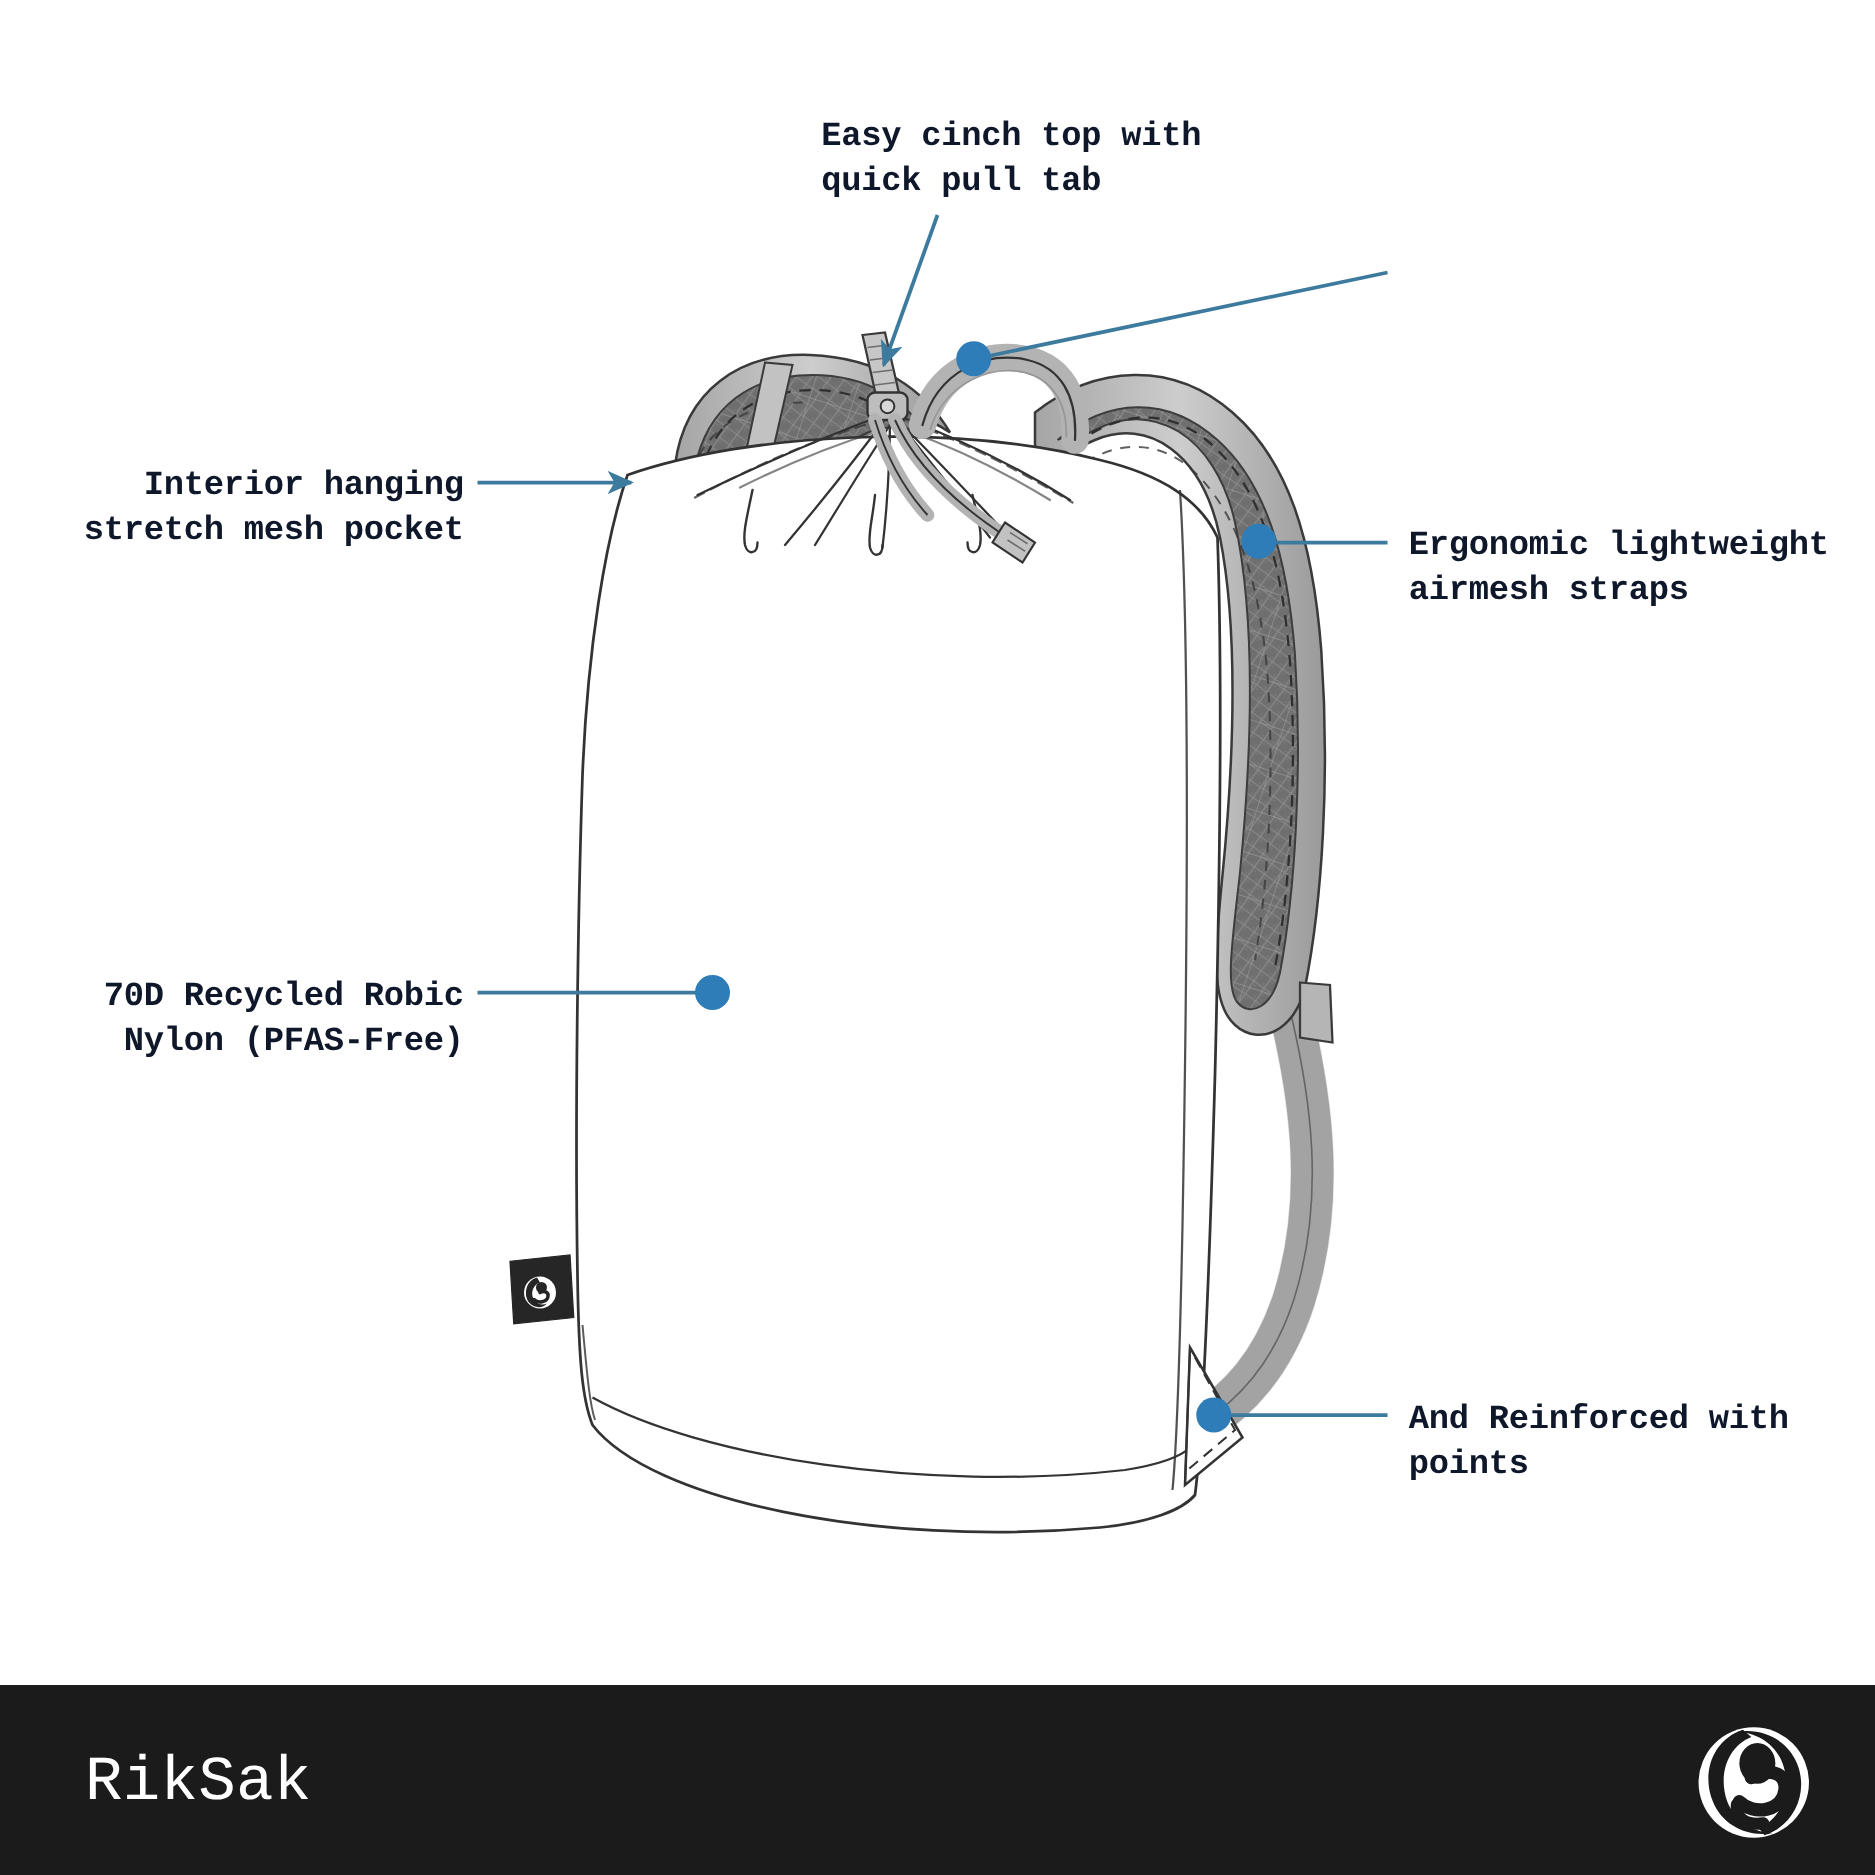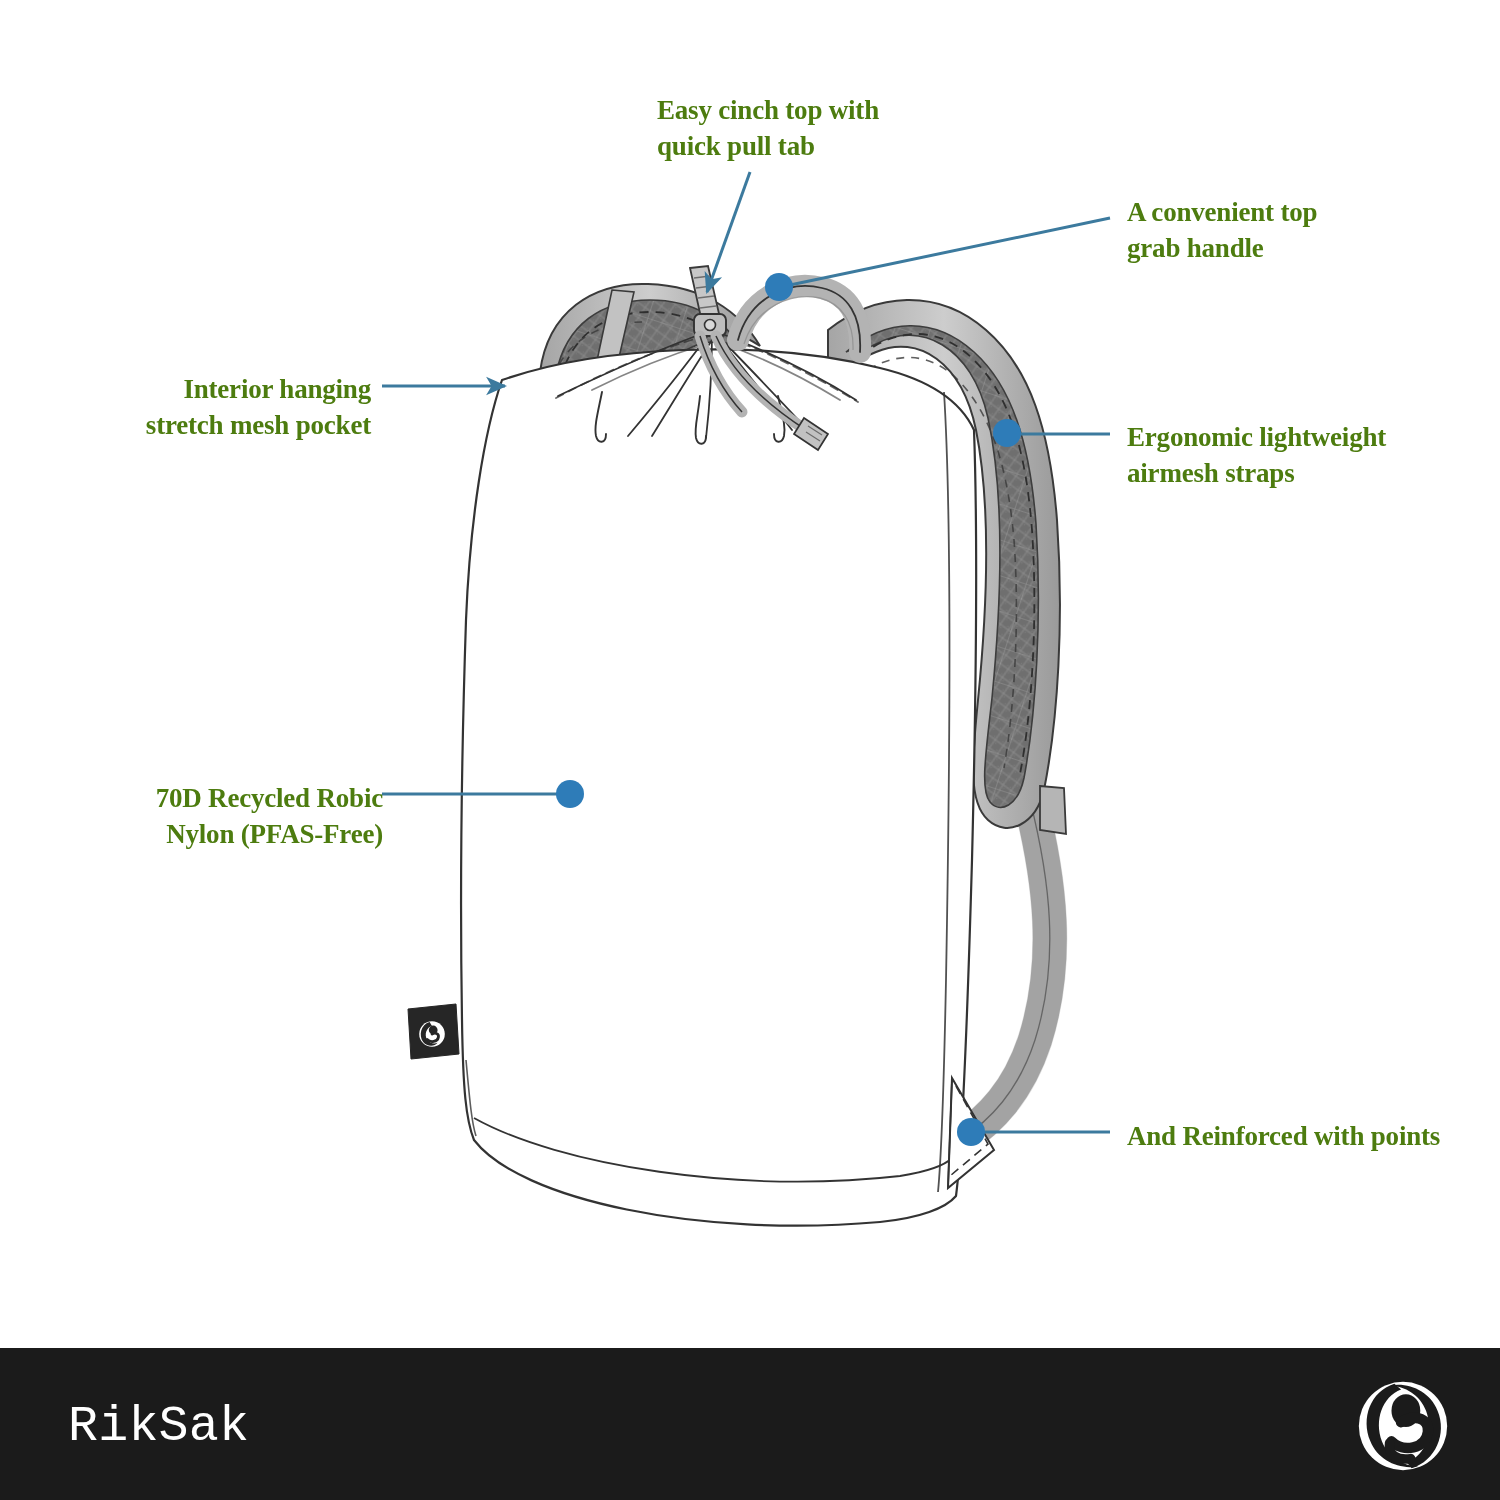--- a/index.html
+++ b/index.html
@@ -23,25 +23,25 @@
   }
   #diagram {
     position: absolute;
     left: 0;
     top: 0;
     width: 1500px;
     height: 1500px;
   }
   .callout-label {
     position: absolute;
-    font-family: Liberation Serif, serif;
+    font-family: Liberation Mono, monospace;
     font-weight: bold;
     font-size: 27px;
     line-height: 1.35;
-    color: #4d7c0f;
+    color: #0f172a;
     letter-spacing: -0.2px;
     white-space: pre-line;
   }
   .callout-label.right-align { text-align: right; }
   .callout-label.left-align  { text-align: left; }
 
   #footer-bar {
     position: absolute;
     left: 0;
     top: 1348px;
@@ -249,30 +249,28 @@
       <circle cx="570" cy="794" r="14" fill="#2E7CB8"></circle>
 
       <line x1="1110" y1="1132" x2="980" y2="1132" stroke="#3C7A9E" stroke-width="3"></line>
       <circle cx="971" cy="1132" r="14" fill="#2E7CB8"></circle>
     </g>
   </svg>
 
   <div class="callout-label left-align" style="left:657px; top:92px;">Easy cinch top with
 quick pull tab</div>
 
-  <div class="callout-label left-align" style="left:1127px; top:194px;">A convenient top
-grab handle</div>
 
   <div class="callout-label left-align" style="left:1127px; top:419px;">Ergonomic lightweight
 airmesh straps</div>
 
   <div class="callout-label right-align" style="left:61px; top:371px; width:310px;">Interior hanging
 stretch mesh pocket</div>
 
-  <div class="callout-label right-align" style="left:73px; top:780px; width:310px;">70D Recycled Robic
+  <div class="callout-label right-align" style="left:61px; top:780px; width:310px;">70D Recycled Robic
 Nylon (PFAS-Free)</div>
 
   <div class="callout-label left-align" style="left:1127px; top:1118px;">And Reinforced with points</div>
 
   <div id="footer-bar"></div>
 
   <div id="brand-name">RikSak</div>
 
   <svg id="brand-logo" viewBox="0 0 100 100">
     <circle cx="50" cy="50" r="46" fill="#ffffff"></circle>

